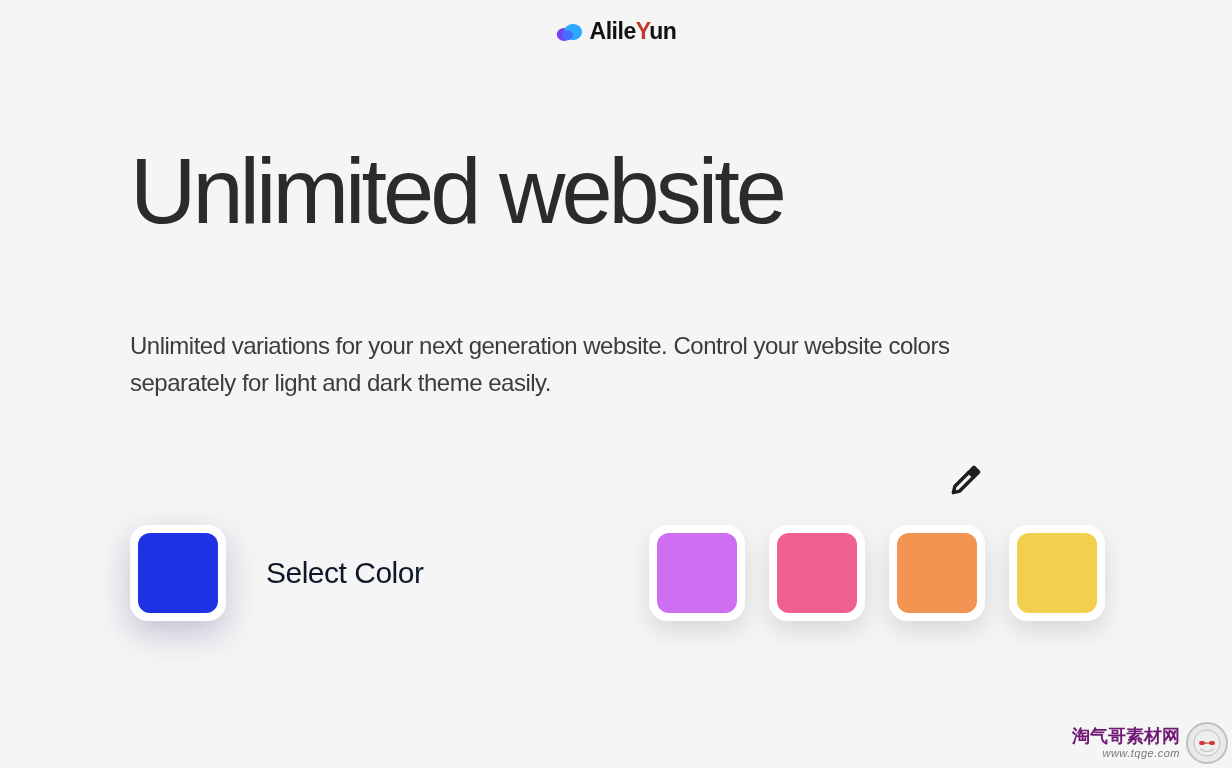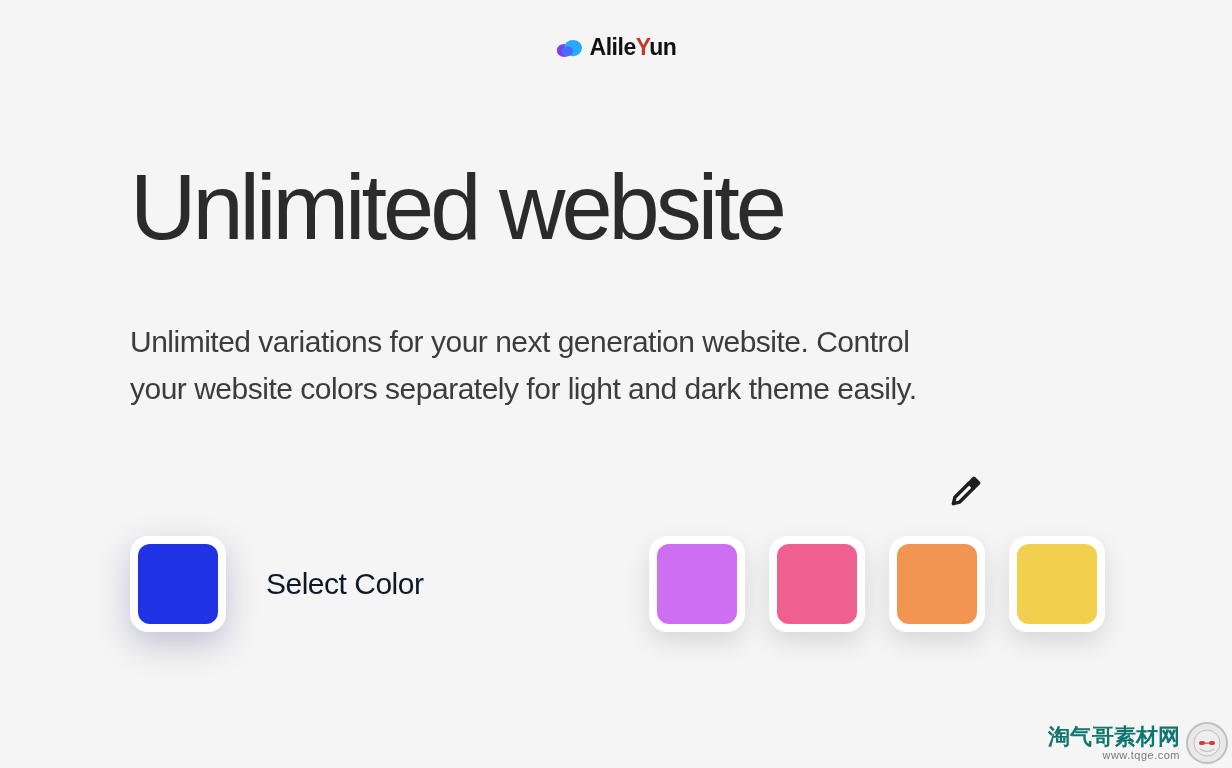--- a/index.html
+++ b/index.html
@@ -9,21 +9,21 @@
     font-family: -apple-system, BlinkMacSystemFont, "Segoe UI", Helvetica, Arial, sans-serif;
     color: #1e1e1e;
     position: relative;
   }
 
   .header {
     width: 100%;
     display: flex;
     justify-content: center;
     align-items: center;
-    padding-top: 34px;
+    padding-top: 18px;
     gap: 8px;
   }
   .logo-icon {
     width: 26px;
     height: 20px;
     position: relative;
   }
   .brand-text {
     font-size: 23px;
     font-weight: 700;
@@ -40,22 +40,22 @@
 
   .page-title {
     font-size: 92px;
     font-weight: 500;
     letter-spacing: -4px;
     line-height: 1;
     color: #2b2b2b;
   }
 
   .page-desc {
-    margin-top: 66px;
-    font-size: 30px;
+    margin-top: 90px;
+    font-size: 24px;
     line-height: 1.55;
     color: #3c3c3c;
     max-width: 820px;
     letter-spacing: -0.5px;
   }
 
   .picker-row {
     margin-top: 60px;
     display: flex;
     align-items: flex-end;
@@ -114,22 +114,22 @@
     bottom: 4px;
     display: flex;
     align-items: center;
     gap: 6px;
     background: rgba(255,255,255,0.0);
   }
   .watermark-text {
     text-align: right;
     line-height: 1.1;
   }
-  .watermark-text .line1 { font-size: 22px; font-weight: 700; color: #0f766e; font-family: "SimHei","Heiti SC",sans-serif;}
-  .watermark-text .line2 { font-size: 11px; color: #7a7a7a; letter-spacing: 0.5px; font-family: Arial, sans-serif;}
+  .watermark-text .line1 { font-size: 18px; font-weight: 700; color: #701a75; font-family: "SimHei","Heiti SC",sans-serif;}
+  .watermark-text .line2 { font-size: 11px; color: #7a7a7a; letter-spacing: 0.5px; font-family: Arial, sans-serif; font-style: italic;}
   .watermark-badge {
     width: 42px;
     height: 42px;
     border-radius: 50%;
     background: #e9e9e9;
     border: 2px solid #bfbfbf;
     display:flex;
     align-items:center;
     justify-content:center;
   }

